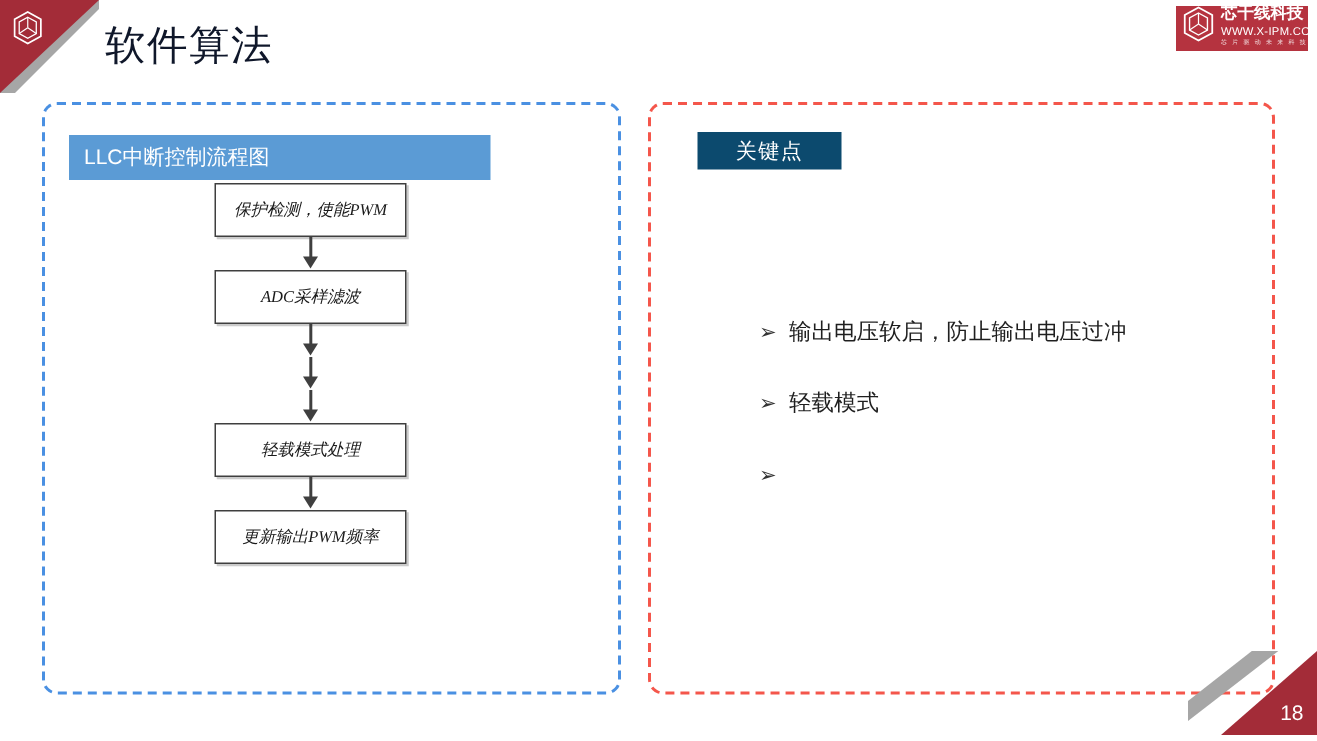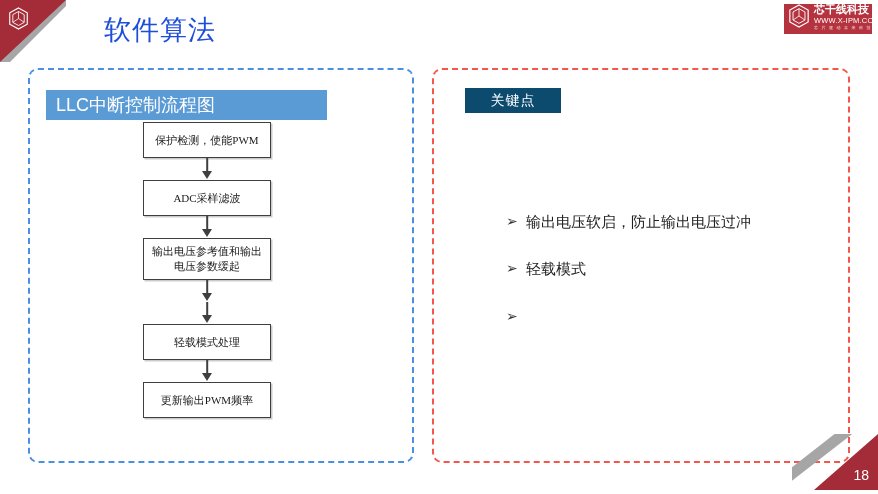--- a/index.html
+++ b/index.html
@@ -42,25 +42,24 @@
     left: 8px; top: 7px;
     width: 21px; height: 23px;
   }
 
   
   .slide-title {
     position: absolute;
     left: 70px;
     top: 14px;
     font-size: 27px;
-    color: #1d4ed8;
+    color: #0f172a;
     letter-spacing: 1px;
     line-height: 1.2;
     white-space: nowrap;
-    margin-left: 34px;
   }
 
   
   .brand-logo {
     position: absolute;
     right: 6px;
     top: 4px;
     width: 88px;
     height: 30px;
     background: #b5333f;
@@ -129,21 +128,21 @@
     align-items: center;
     box-sizing: border-box;
   }
   .header-blue {
     left: 16px;
     top: 20px;
     width: 281px;
     height: 30px;
     background: #5b9bd5;
     color: #ffffff;
-    font-size: 18px;
+    font-size: 14px;
     padding-left: 10px;
   }
   .header-red {
     left: 31px;
     top: 18px;
     width: 96px;
     height: 25px;
     background: #0c4a6e;
     color: #ffffff;
     font-size: 14px;
@@ -166,20 +165,21 @@
     font-family: "Liberation Serif", "DejaVu Serif", serif;
     font-size: 11px;
     color: #1a1a1a;
     line-height: 1.35;
     text-align: center;
     display: flex;
     align-items: center;
     justify-content: center;
     padding: 4px 6px;
     box-shadow: 1.5px 1.5px 0 rgba(140,140,140,0.45);
+    font-style: italic;
   }
   .flow-box.h1 { height: 36px; }
   .flow-box.h2 { height: 42px; }
 
   .flow-arrow {
     width: 128px;
     height: 22px;
     position: relative;
   }
   .flow-arrow .stem {
@@ -303,21 +303,20 @@
       <span class="stem"></span>
       <span class="head"></span>
     </div>
 
     <div class="flow-box h1">ADC采样滤波</div>
     <div class="flow-arrow">
       <span class="stem"></span>
       <span class="head"></span>
     </div>
 
-    <div class="flow-box h2">输出电压参考值和输出电压参数缓起</div>
     <div class="flow-arrow">
       <span class="stem"></span>
       <span class="head"></span>
     </div>
 
     <div class="flow-arrow">
       <span class="stem"></span>
       <span class="head"></span>
     </div>
 

